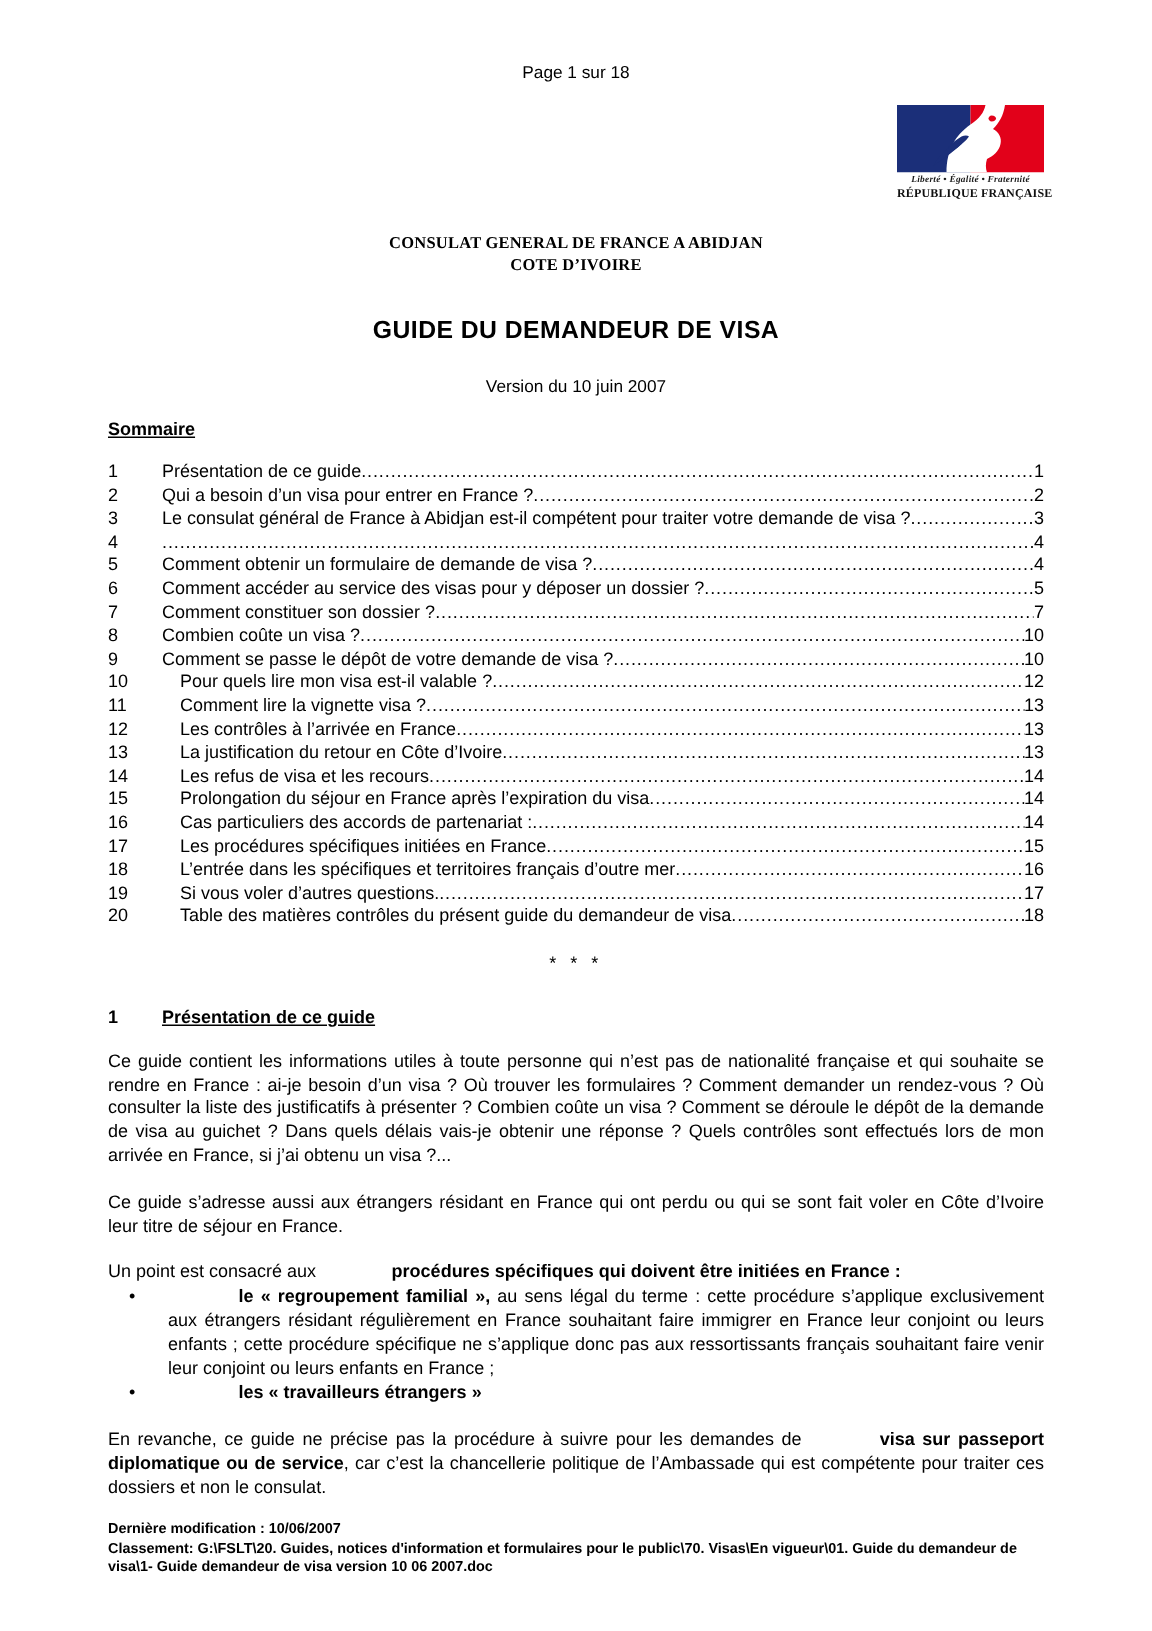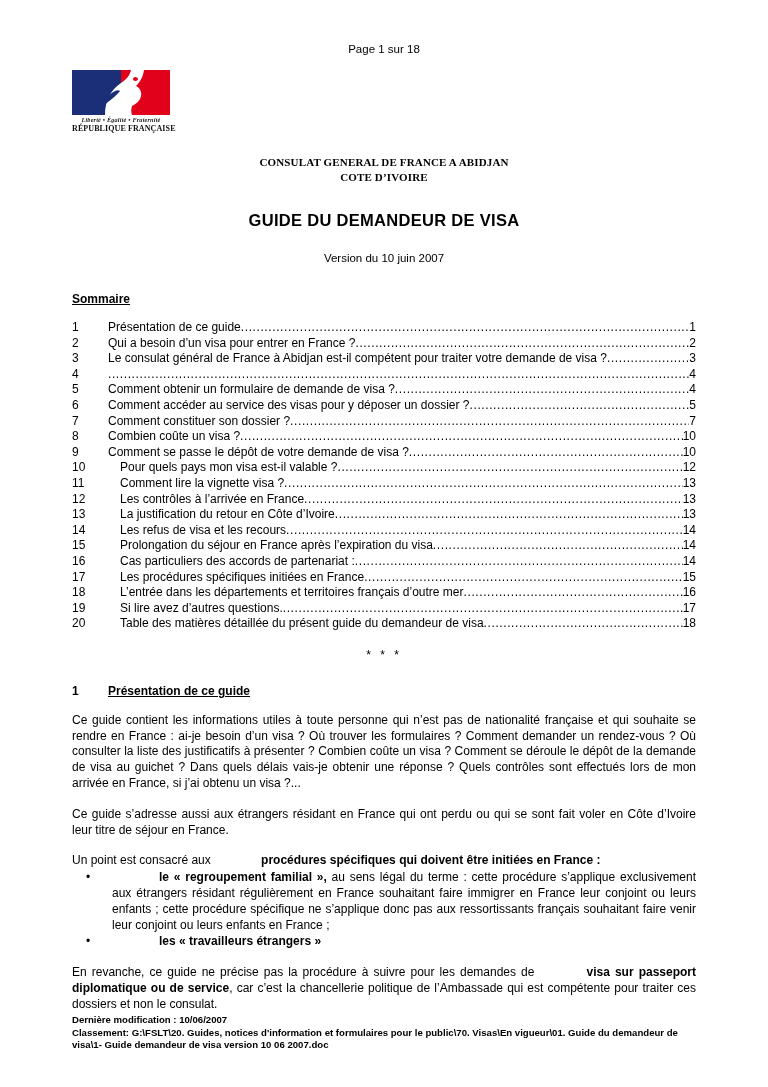--- a/index.html
+++ b/index.html
@@ -27,21 +27,21 @@
   
   .page-number {
     text-align: center;
     font-size: 11.5px;
     line-height: 14px;
     margin-bottom: 14px;
   }
 
   .logo-wrap {
     display: flex;
-    justify-content: flex-start;
+    justify-content: flex-end;
     margin-bottom: 22px;
   }
   .logo {
     width: 98px;
   }
   .flag {
     position: relative;
     width: 98px;
     height: 45px;
     display: block;
@@ -88,21 +88,21 @@
     font-weight: normal;
     font-size: 11.5px;
     margin-top: 22px;
   }
 
   
   .sommaire-title {
     font-weight: bold;
     font-size: 12px;
     text-decoration: underline;
-    margin-top: 28px;
+    margin-top: 15px;
   }
   .toc {
     margin-top: 14px;
   }
   .toc-row {
     display: flex;
     align-items: baseline;
     font-size: 12px;
     line-height: 15.6px;
     white-space: nowrap;
@@ -267,21 +267,21 @@
         <span class="toc-page">10</span>
       </div>
       <div class="toc-row">
         <span class="toc-num">9</span>
         <span class="toc-label">Comment se passe le dépôt de votre demande de visa ?</span>
         <span class="toc-dots">...............................................................................................................................................................</span>
         <span class="toc-page">10</span>
       </div>
       <div class="toc-row deep">
         <span class="toc-num">10</span>
-        <span class="toc-label">Pour quels pays mon visa est-il valable ?</span>
+        <span class="toc-label">Pour quels lire mon visa est-il valable ?</span>
         <span class="toc-dots">...............................................................................................................................................................</span>
         <span class="toc-page">12</span>
       </div>
       <div class="toc-row deep">
         <span class="toc-num">11</span>
         <span class="toc-label">Comment lire la vignette visa ?</span>
         <span class="toc-dots">...............................................................................................................................................................</span>
         <span class="toc-page">13</span>
       </div>
       <div class="toc-row deep">
@@ -315,33 +315,33 @@
         <span class="toc-page">14</span>
       </div>
       <div class="toc-row deep">
         <span class="toc-num">17</span>
         <span class="toc-label">Les procédures spécifiques initiées en France</span>
         <span class="toc-dots">...............................................................................................................................................................</span>
         <span class="toc-page">15</span>
       </div>
       <div class="toc-row deep">
         <span class="toc-num">18</span>
-        <span class="toc-label">L’entrée dans les départements et territoires français d’outre mer</span>
+        <span class="toc-label">L’entrée dans les spécifiques et territoires français d’outre mer</span>
         <span class="toc-dots">...............................................................................................................................................................</span>
         <span class="toc-page">16</span>
       </div>
       <div class="toc-row deep">
         <span class="toc-num">19</span>
-        <span class="toc-label">Si lire avez d’autres questions.</span>
+        <span class="toc-label">Si vous voler d’autres questions.</span>
         <span class="toc-dots">...............................................................................................................................................................</span>
         <span class="toc-page">17</span>
       </div>
       <div class="toc-row deep">
         <span class="toc-num">20</span>
-        <span class="toc-label">Table des matières détaillée du présent guide du demandeur de visa</span>
+        <span class="toc-label">Table des matières contrôles du présent guide du demandeur de visa</span>
         <span class="toc-dots">...............................................................................................................................................................</span>
         <span class="toc-page">18</span>
       </div>
     </div>
 
   <div class="stars">* * *</div>
 
   <div class="sec-head">
     <span class="n">1</span>
     <span class="t">Présentation de ce guide</span>

